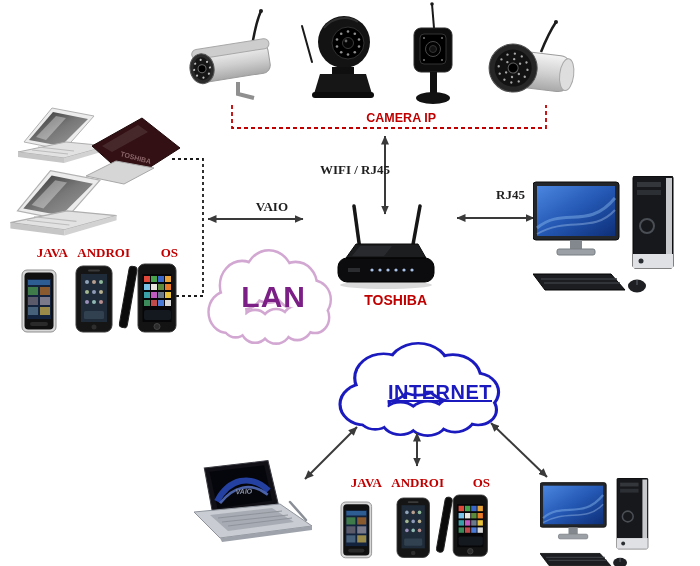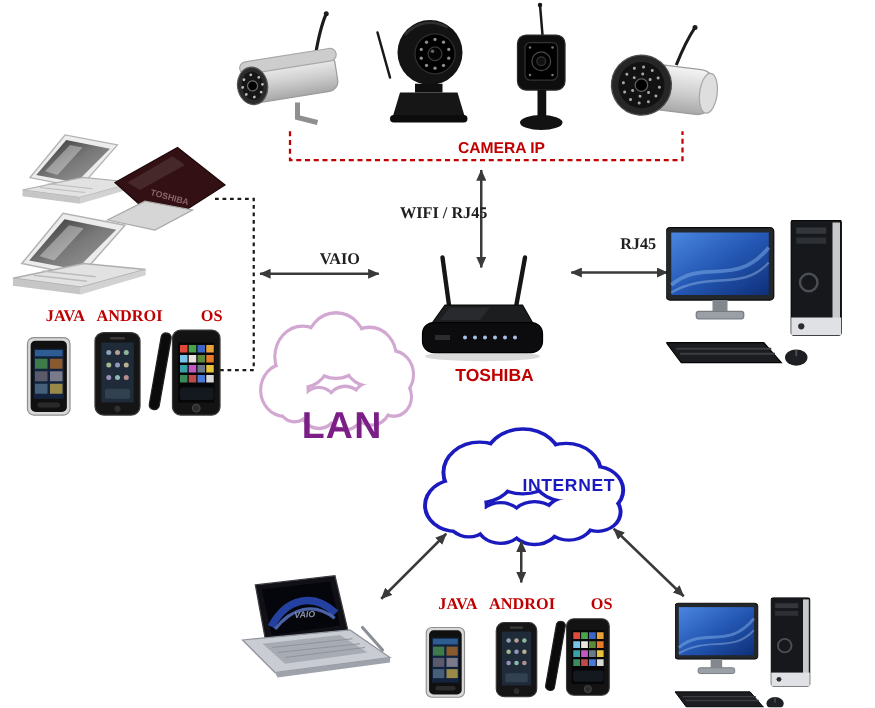--- a/index.html
+++ b/index.html
@@ -3,26 +3,26 @@
 <meta charset="utf-8">
 <style>
   html,body{margin:0;padding:0;background:#fff;}
   .stage{position:relative;width:700px;height:566px;background:#ffffff;overflow:hidden;
          font-family:"Liberation Sans","DejaVu Sans",sans-serif;}
   .stage svg{position:absolute;}
   .overlay{left:0;top:0;}
   .lbl{position:absolute;font-weight:bold;text-align:right;white-space:nowrap;line-height:1.1;}
   .red{color:var(--label-red,#c00000);}
   .dark{color:var(--link-label,#1f1f1f);}
-  .purple{color:var(--lan-text,#7b1f86);margin-top:44px;}
+  .purple{color:var(--lan-text,#7b1f86);}
   .blue{color:var(--internet-blue,#1a1abe);}
   .s12{font-size:12.5px;}
   .s13{font-size:13px;font-family:Liberation Serif, serif;}
   .s14{font-size:14px;}
-  .s20{font-size:14px;letter-spacing:0.5px;}
+  .s20{font-size:20px;letter-spacing:0.5px;text-decoration:underline;}
   .s30{font-size:30px;letter-spacing:1px;}
   .arrowline{stroke:var(--arrow,#3a3a3a);stroke-width:2;}
   .dash-red{stroke:var(--label-red,#c00000);stroke-width:1.8;fill:none;stroke-dasharray:4 3;}
   .dash-black{stroke:var(--bracket-black,#1a1a1a);stroke-width:1.8;fill:none;stroke-dasharray:3 3;}
 </style>
 </head>
 <body>
 
 <div class="stage">
 

